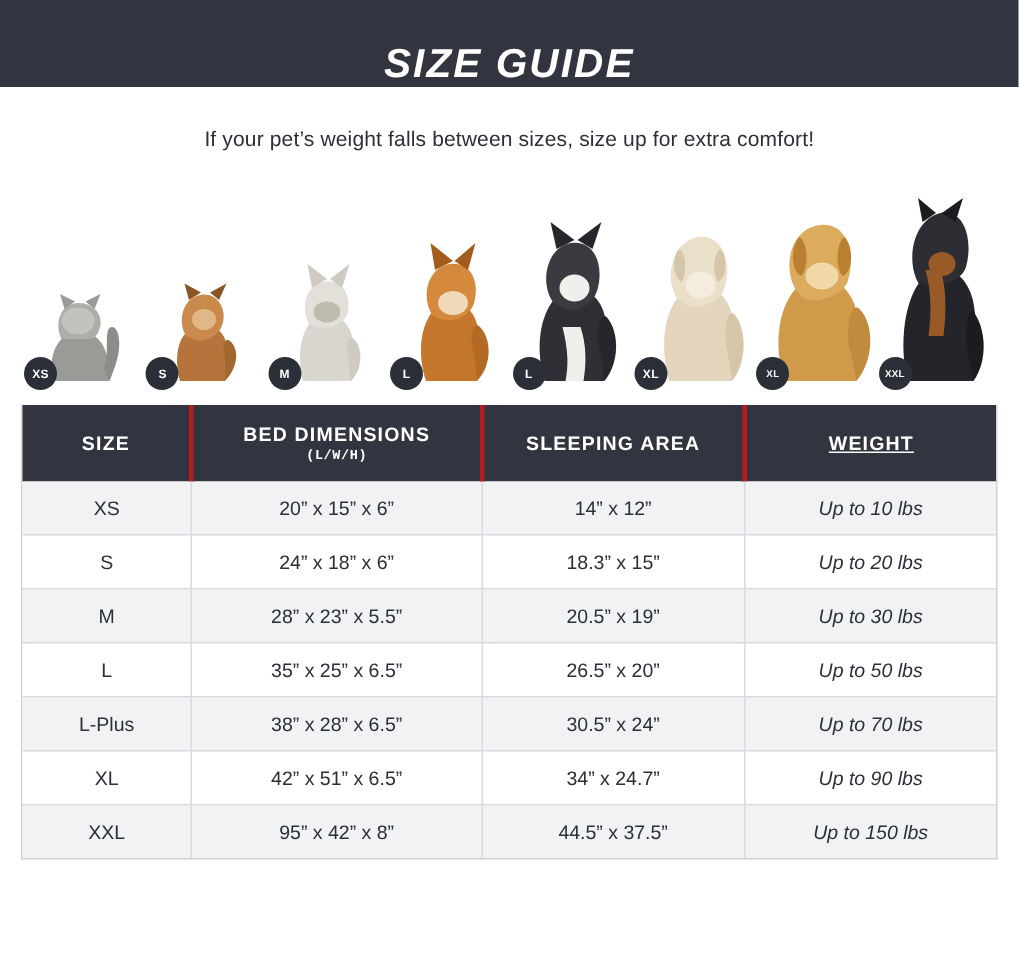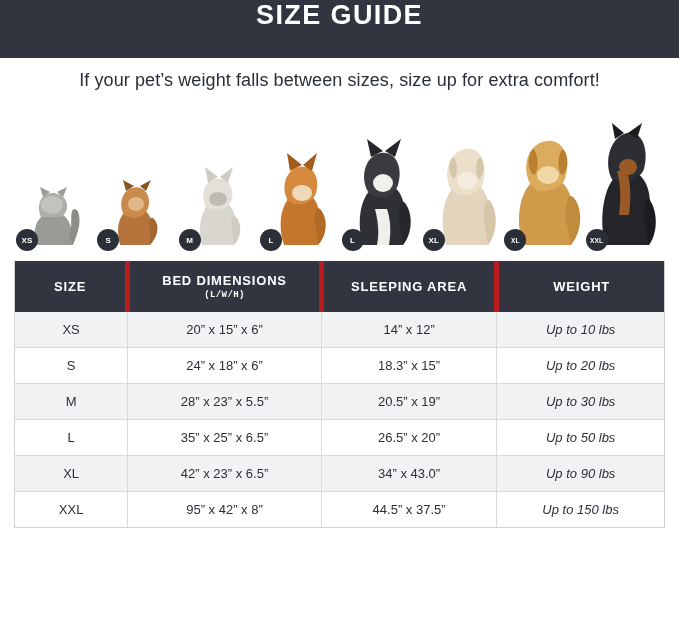--- a/index.html
+++ b/index.html
@@ -19,35 +19,36 @@
     height: 641px;
     position: relative;
     background: #ffffff;
   }
 
   
   .header-bar {
     background: #32353f;
     height: 58px;
     display: flex;
-    align-items: flex-start;
+    align-items: flex-end;
     justify-content: center;
+    font-style: italic;
   }
   .header-title {
     color: #ffffff;
     font-size: 27px;
     font-weight: bold;
     letter-spacing: 1.4px;
   }
 
   .subtitle {
     text-align: center;
-    font-size: 18px;
+    font-size: 14px;
     color: #2b2f38;
-    margin-top: 12px;
+    margin-top: 26px;
     letter-spacing: 0.1px;
   }
 
   
   .lineup {
     position: relative;
     height: 140px;
     margin: 16px 14px 0 14px;
     display: flex;
     align-items: flex-end;
@@ -98,23 +99,23 @@
     table-layout: fixed;
   }
   thead th {
     background: #32353f;
     color: #ffffff;
     font-size: 13px;
     font-weight: bold;
     letter-spacing: 0.8px;
     padding: 12px 4px;
     text-align: center;
-    border-right: 5px solid #b91c1c;
-  }
-  thead th:last-child { border-right: none; }
+    border-right: 3px solid #b91c1c;
+  }
+  thead th:last-child { border-right: none; text-decoration: underline; }
   thead th .sub {
     display: block;
     font-size: 9px;
     font-weight: bold;
     letter-spacing: 0.4px;
     margin-top: 2px;
     font-family: Liberation Mono, monospace;
   }
   tbody td {
     font-size: 13px;
@@ -301,23 +302,29 @@
           <td>20.5” x 19”</td>
           <td>Up to 30 lbs</td>
         </tr>
         <tr>
           <td>L</td>
           <td>35” x 25” x 6.5”</td>
           <td>26.5” x 20”</td>
           <td>Up to 50 lbs</td>
         </tr>
         <tr>
+          <td>L-Plus</td>
+          <td>38” x 28” x 6.5”</td>
+          <td>30.5” x 24”</td>
+          <td>Up to 70 lbs</td>
+        </tr>
+        <tr>
           <td>XL</td>
-          <td>42” x 23” x 6.5”</td>
-          <td>34” x 43.0”</td>
+          <td>42” x 51” x 6.5”</td>
+          <td>34” x 24.7”</td>
           <td>Up to 90 lbs</td>
         </tr>
         <tr>
           <td>XXL</td>
           <td>95” x 42” x 8”</td>
           <td>44.5” x 37.5”</td>
           <td>Up to 150 lbs</td>
         </tr>
       </tbody>
     </table>

